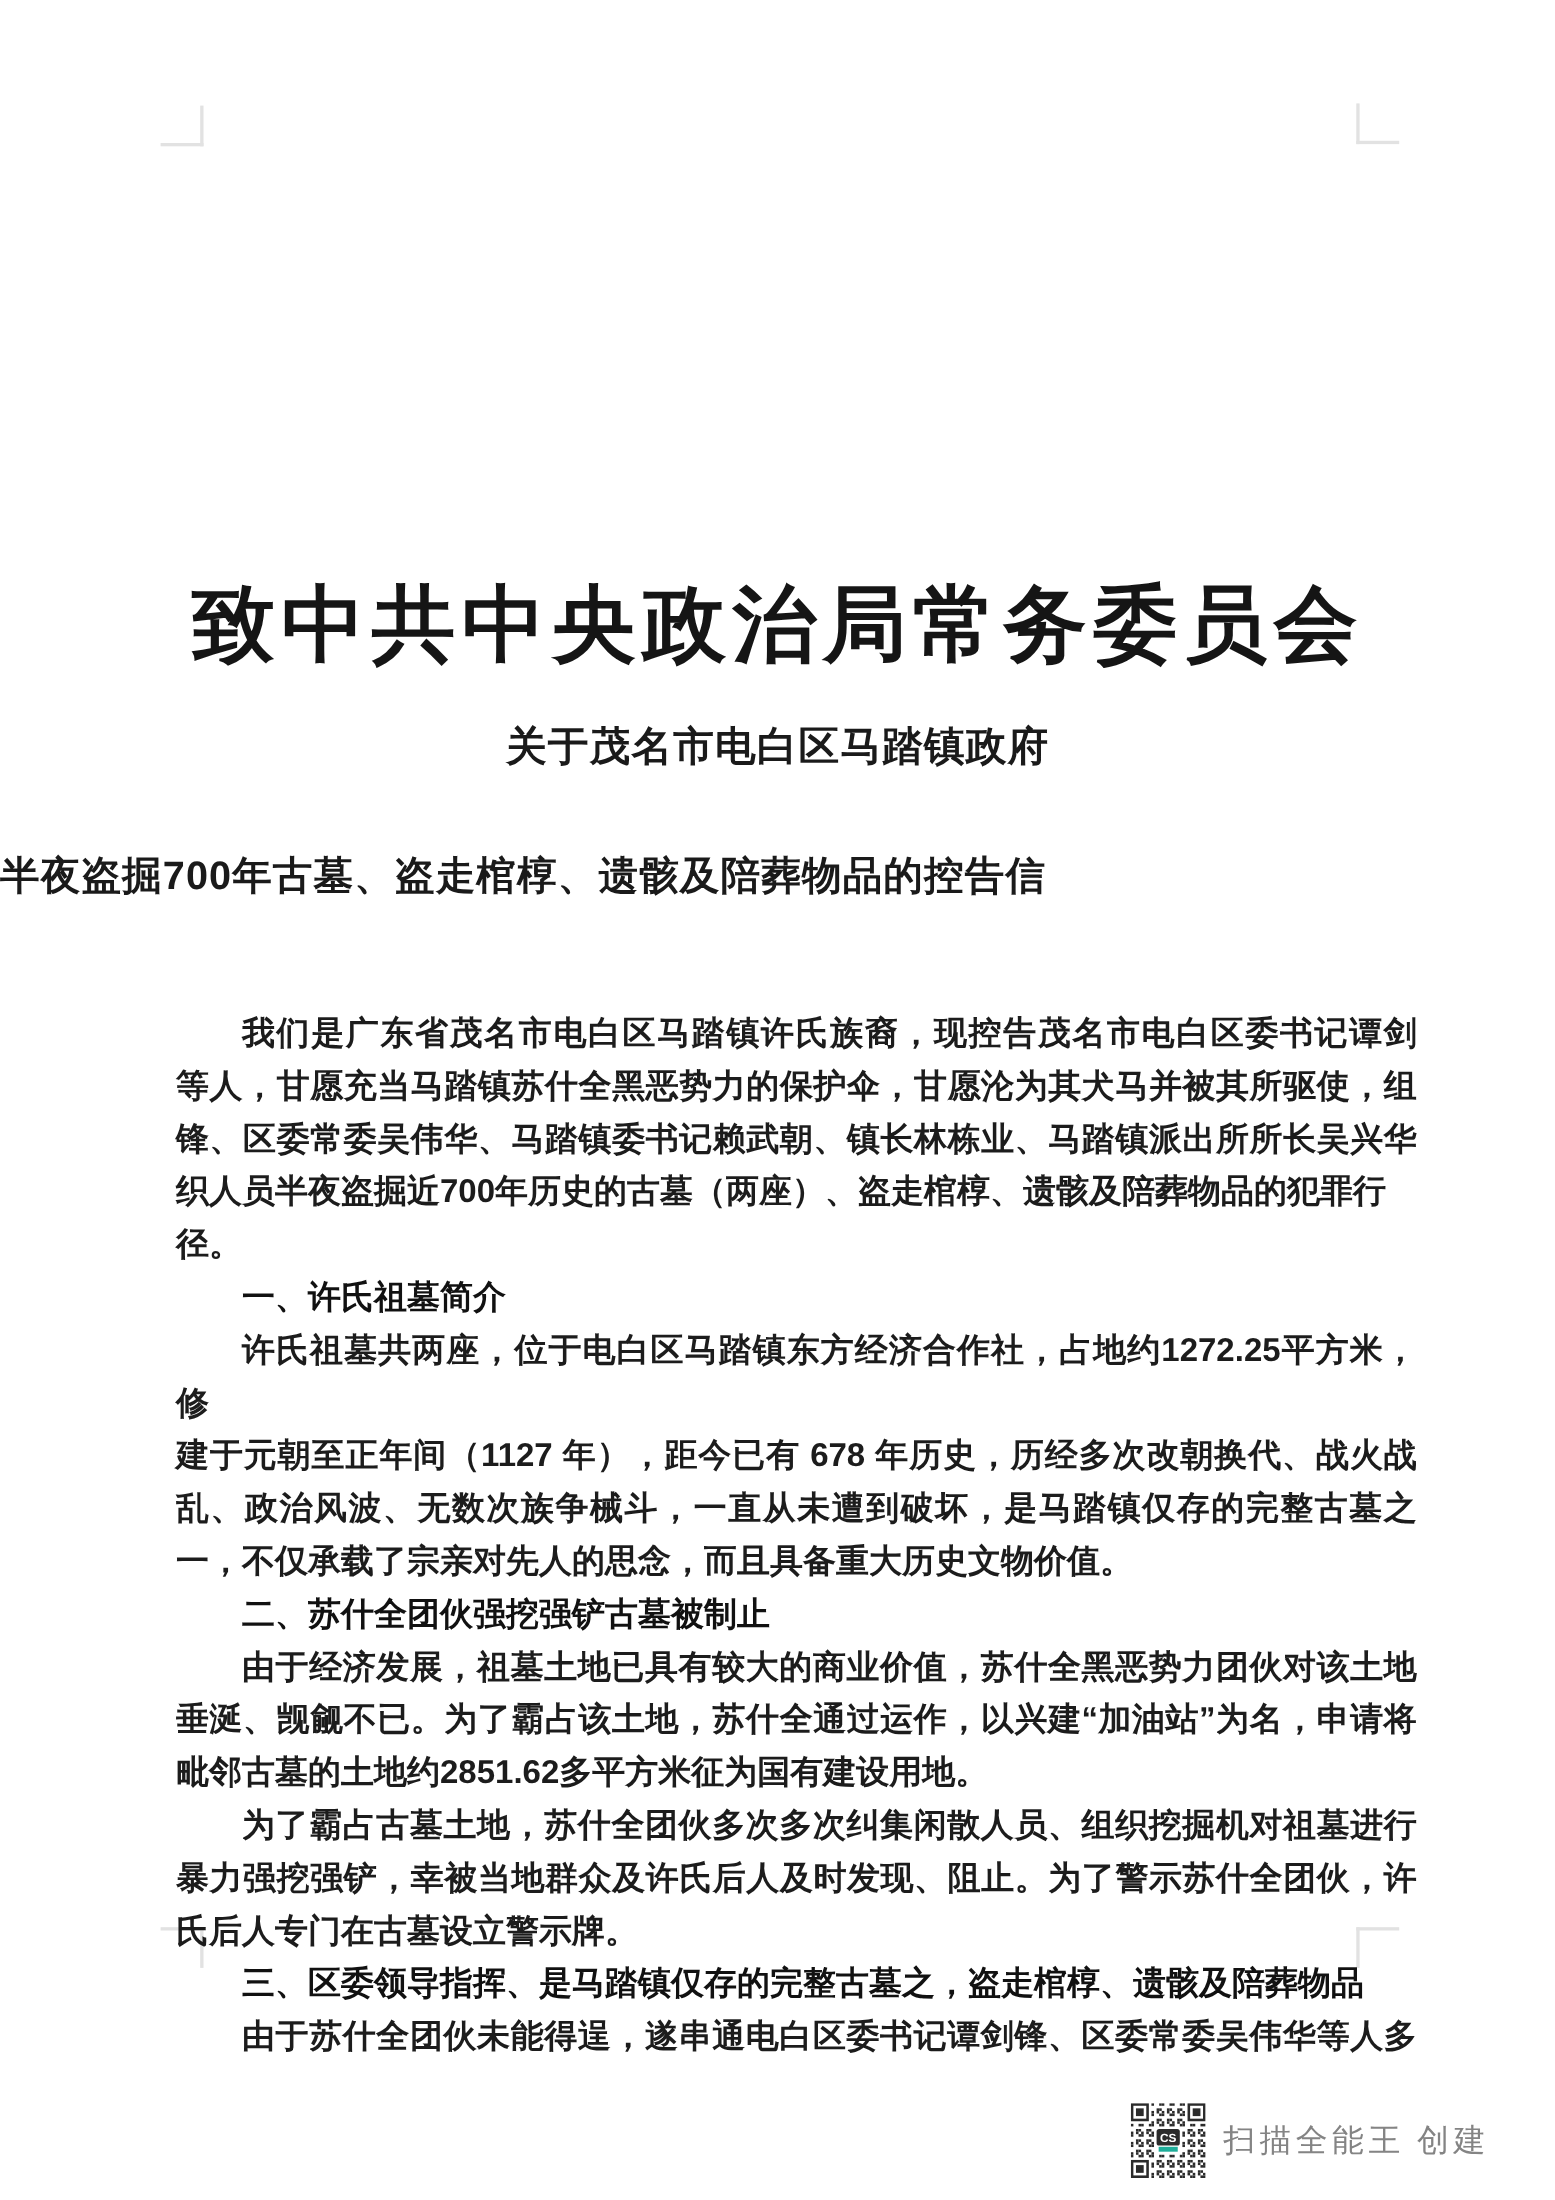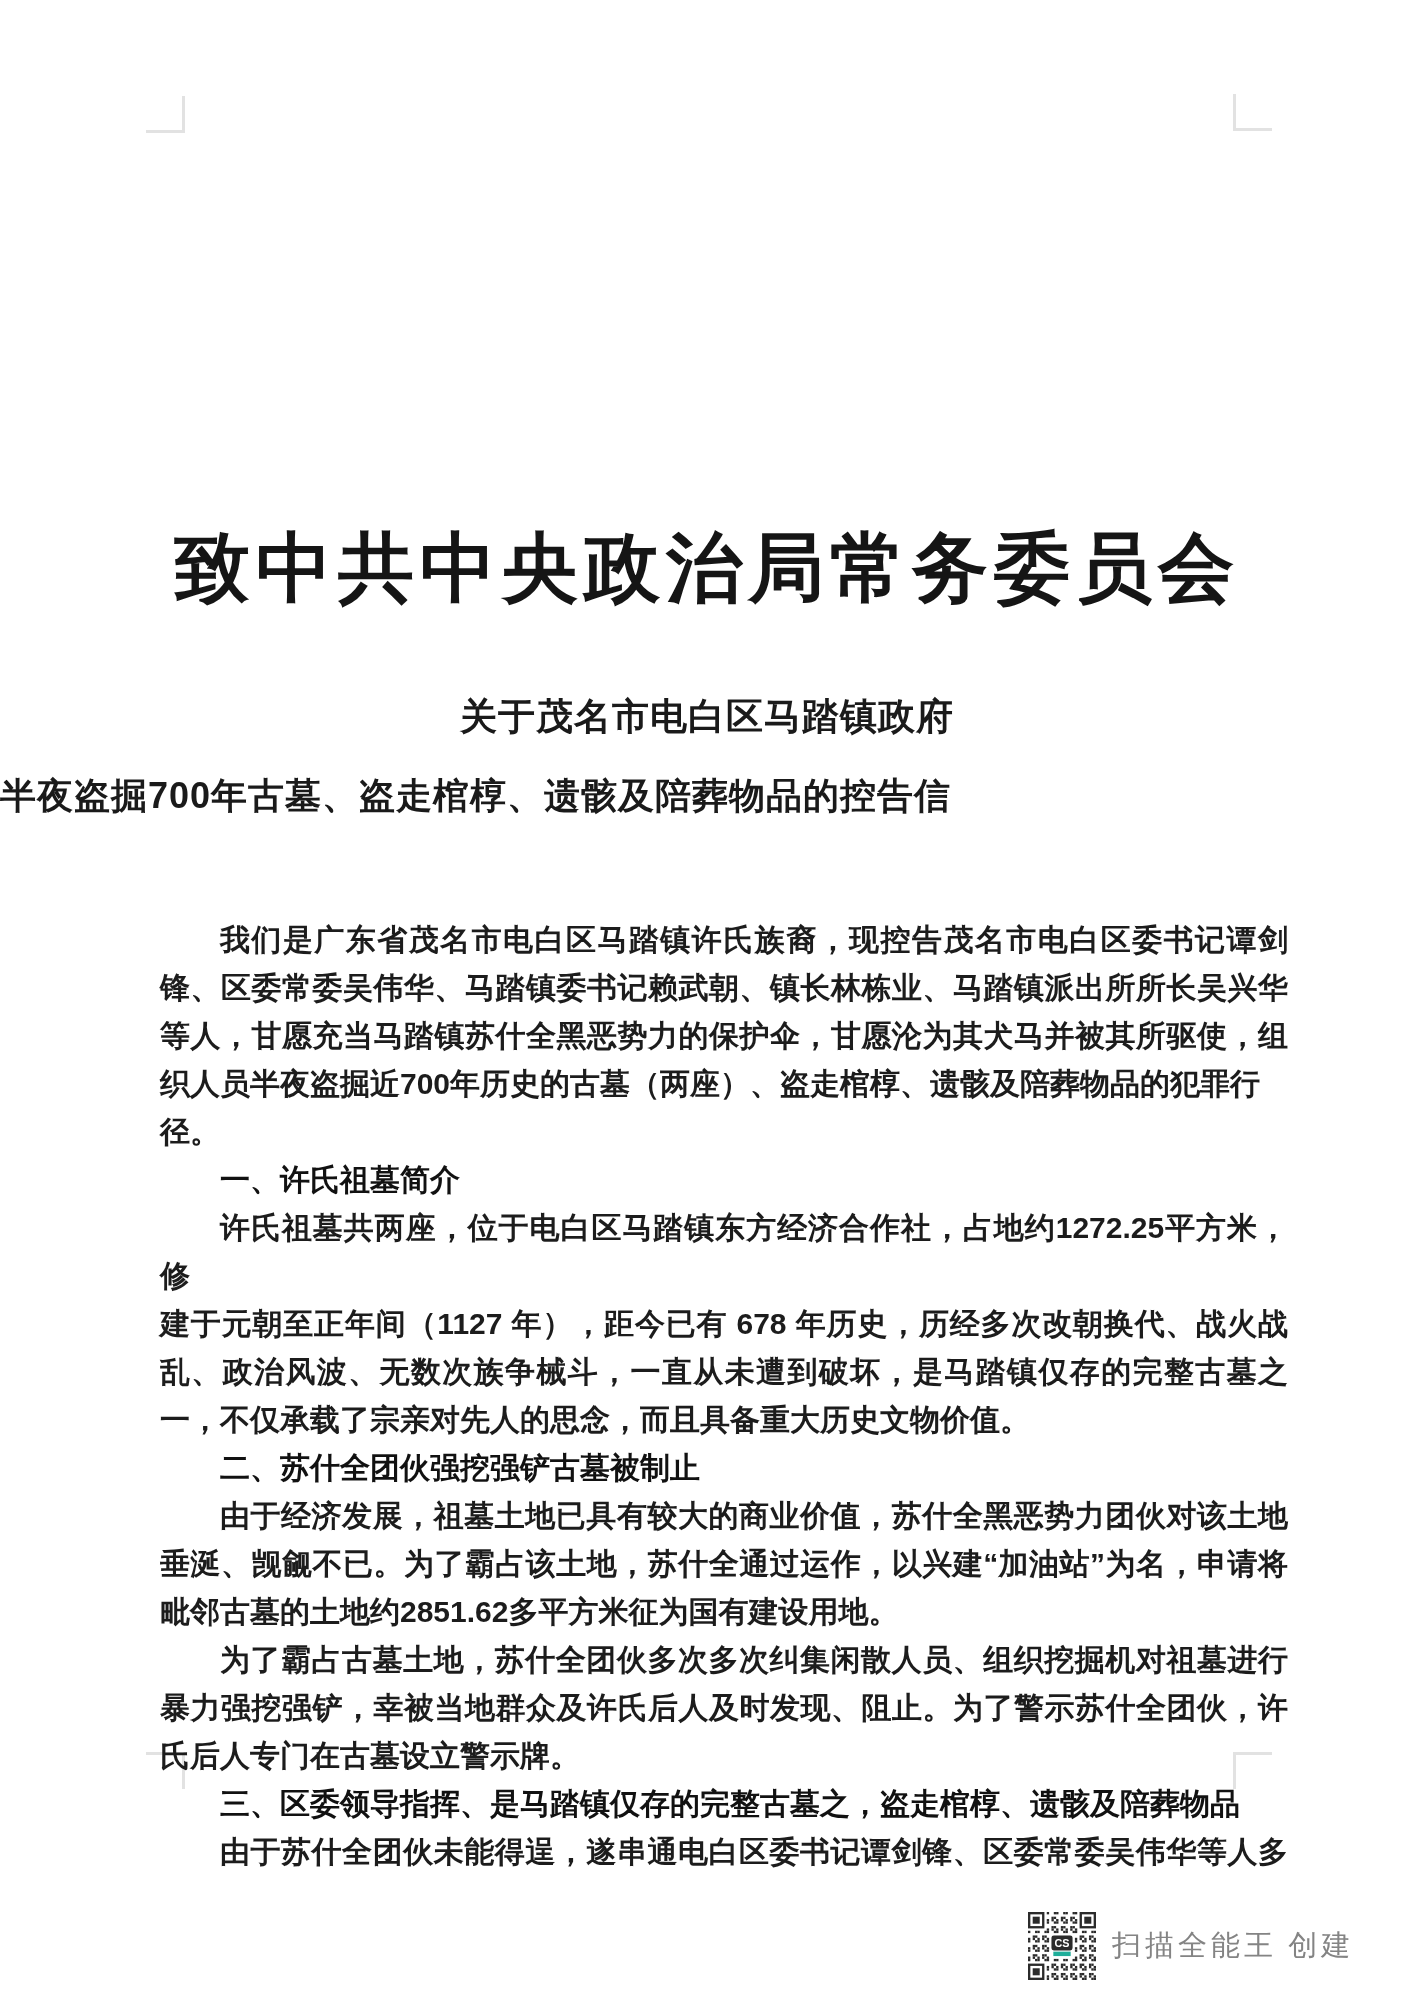--- a/index.html
+++ b/index.html
@@ -22,21 +22,21 @@
   .main-title{
     position:absolute;top:518px;left:0;width:100%;
     text-align:center;
     font-size:76px;font-weight:900;letter-spacing:6px;
     color:#151515;white-space:nowrap;
   }
   .subtitle-1{
     position:absolute;top:654px;left:0;width:100%;
     text-align:center;
     font-size:37px;font-weight:800;letter-spacing:1px;
-    color:#1a1a1a;white-space:nowrap;margin-top:38px;
+    color:#1a1a1a;white-space:nowrap;
   }
   .subtitle-2{
     position:absolute;top:772px;left:0;width:100%;
     text-align:left;
     font-size:36px;font-weight:800;letter-spacing:1px;
     color:#1a1a1a;white-space:nowrap;
   }
 
   .doc-body{
     position:absolute;left:160px;top:876px;width:1128px;
@@ -69,22 +69,22 @@
   <div class="corner-mark mark-tr"></div>
   <div class="corner-mark mark-bl"></div>
   <div class="corner-mark mark-br"></div>
 
   <div class="main-title">致中共中央政治局常务委员会</div>
   <div class="subtitle-1">关于茂名市电白区马踏镇政府</div>
   <div class="subtitle-2">半夜盗掘700年古墓、盗走棺椁、遗骸及陪葬物品的控告信</div>
 
   <div class="doc-body">
       <div class="line first fill">我们是广东省茂名市电白区马踏镇许氏族裔，现控告茂名市电白区委书记谭剑</div>
+      <div class="line fill">等人，甘愿充当马踏镇苏什全黑恶势力的保护伞，甘愿沦为其犬马并被其所驱使，组</div>
       <div class="line fill">锋、区委常委吴伟华、马踏镇委书记赖武朝、镇长林栋业、马踏镇派出所所长吴兴华</div>
-      <div class="line fill">等人，甘愿充当马踏镇苏什全黑恶势力的保护伞，甘愿沦为其犬马并被其所驱使，组</div>
       <div class="line">织人员半夜盗掘近700年历史的古墓（两座）、盗走棺椁、遗骸及陪葬物品的犯罪行径。</div>
       <div class="line heading">一、许氏祖墓简介</div>
       <div class="line first fill">许氏祖墓共两座，位于电白区马踏镇东方经济合作社，占地约1272.25平方米，修</div>
       <div class="line fill">建于元朝至正年间（1127 年），距今已有 678 年历史，历经多次改朝换代、战火战</div>
       <div class="line fill">乱、政治风波、无数次族争械斗，一直从未遭到破坏，是马踏镇仅存的完整古墓之</div>
       <div class="line">一，不仅承载了宗亲对先人的思念，而且具备重大历史文物价值。</div>
       <div class="line heading">二、苏什全团伙强挖强铲古墓被制止</div>
       <div class="line first fill">由于经济发展，祖墓土地已具有较大的商业价值，苏什全黑恶势力团伙对该土地</div>
       <div class="line fill">垂涎、觊觎不已。为了霸占该土地，苏什全通过运作，以兴建“加油站”为名，申请将</div>
       <div class="line">毗邻古墓的土地约2851.62多平方米征为国有建设用地。</div>

